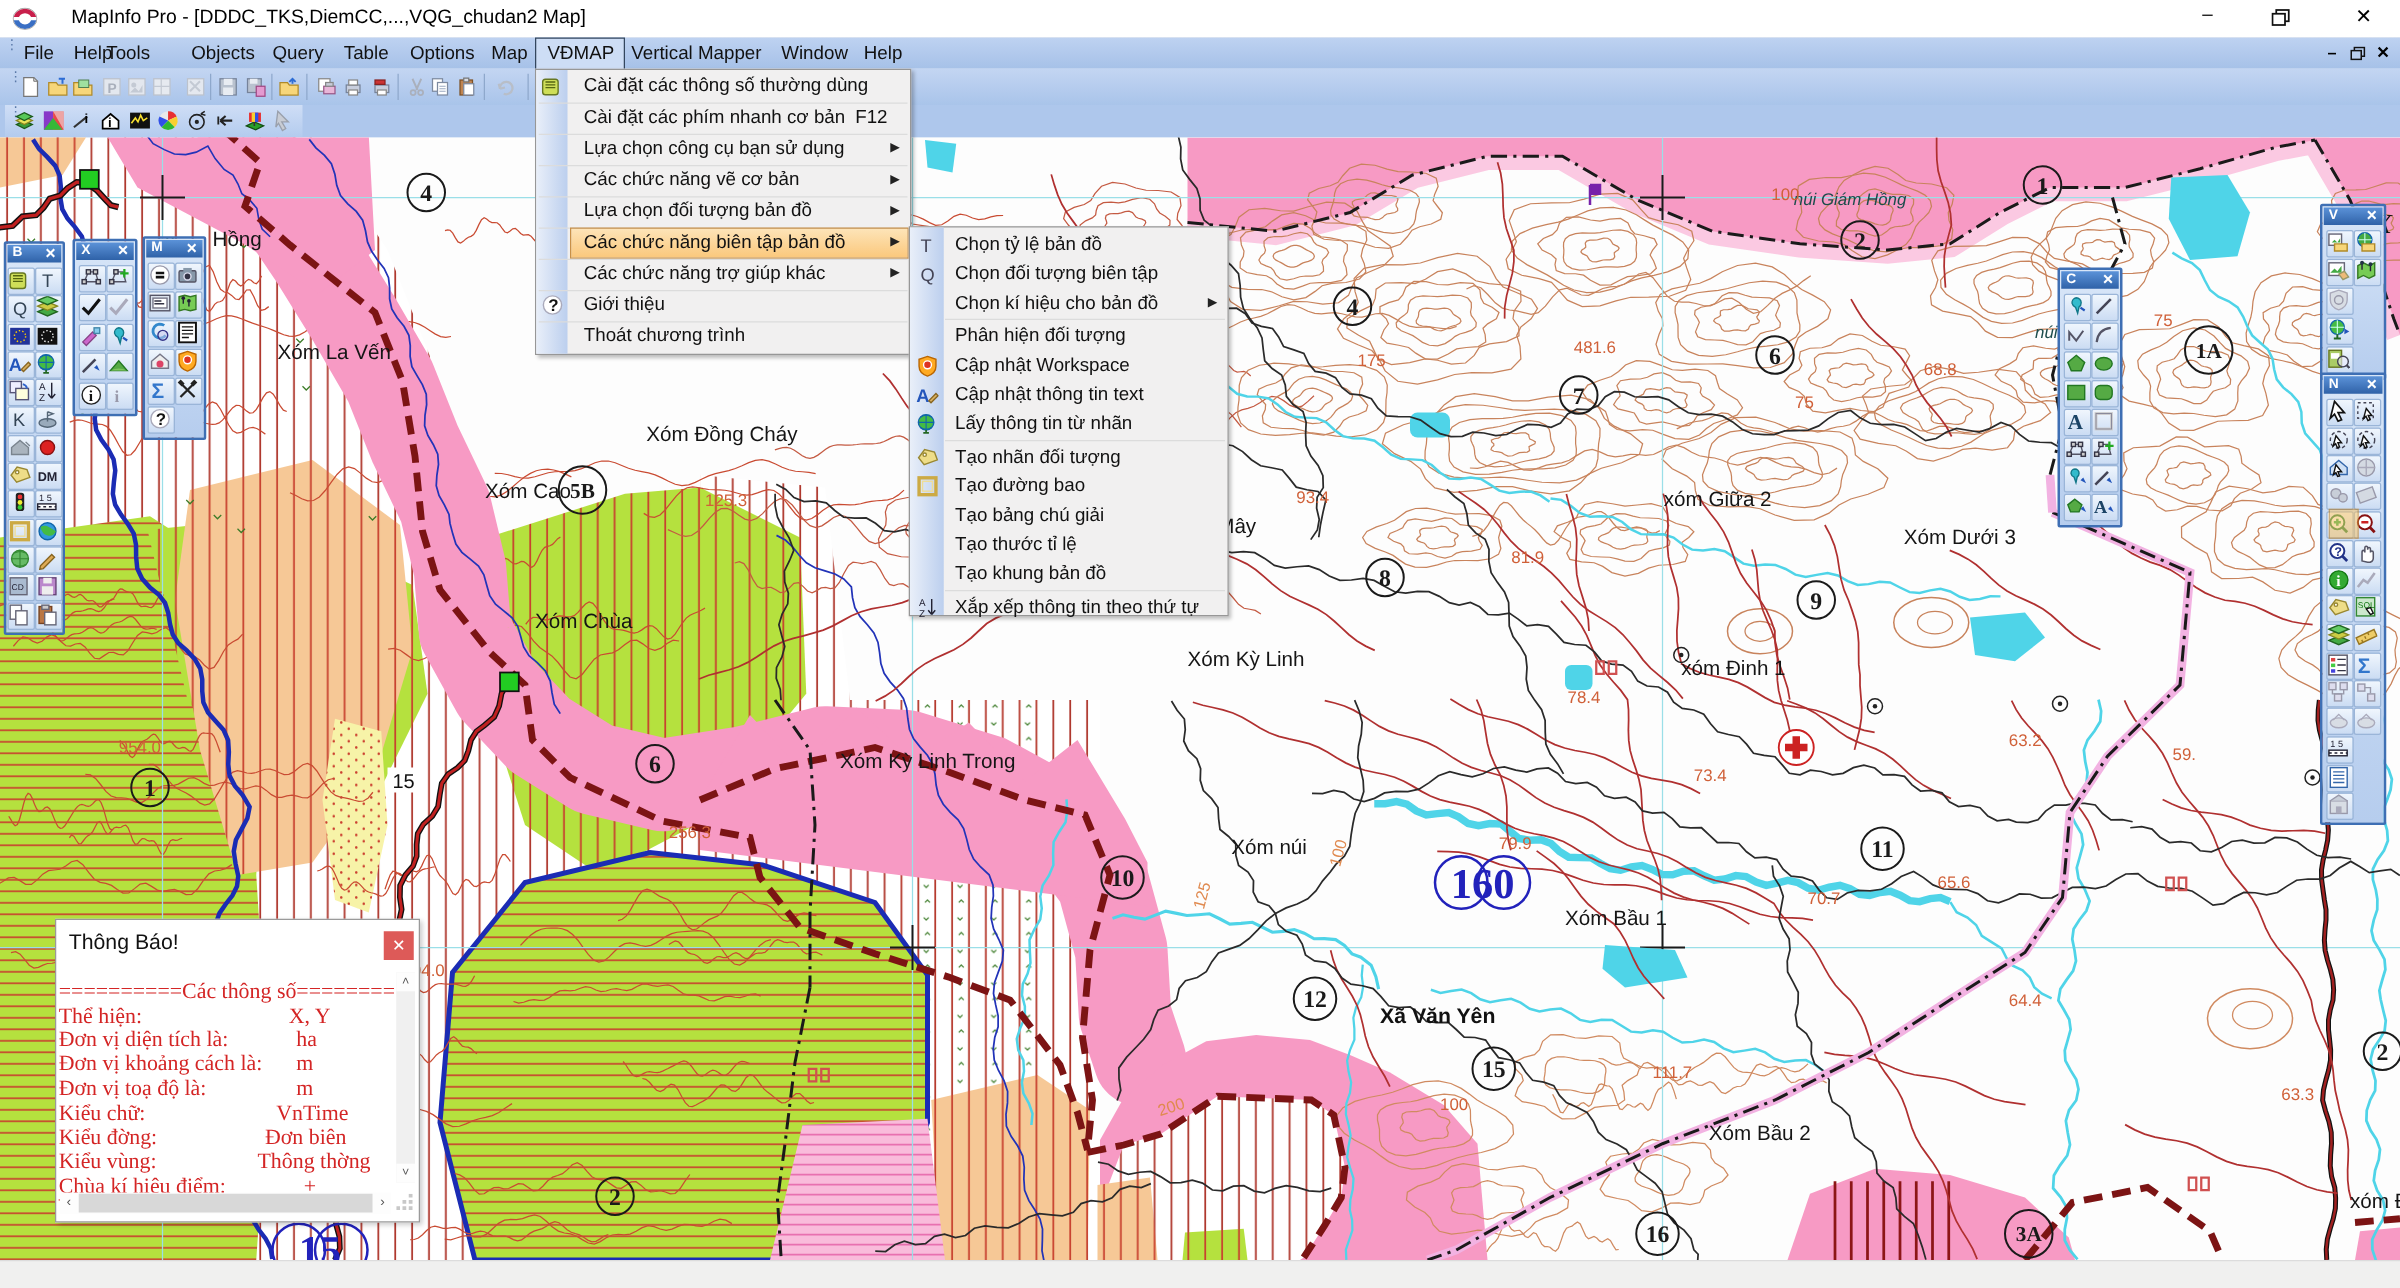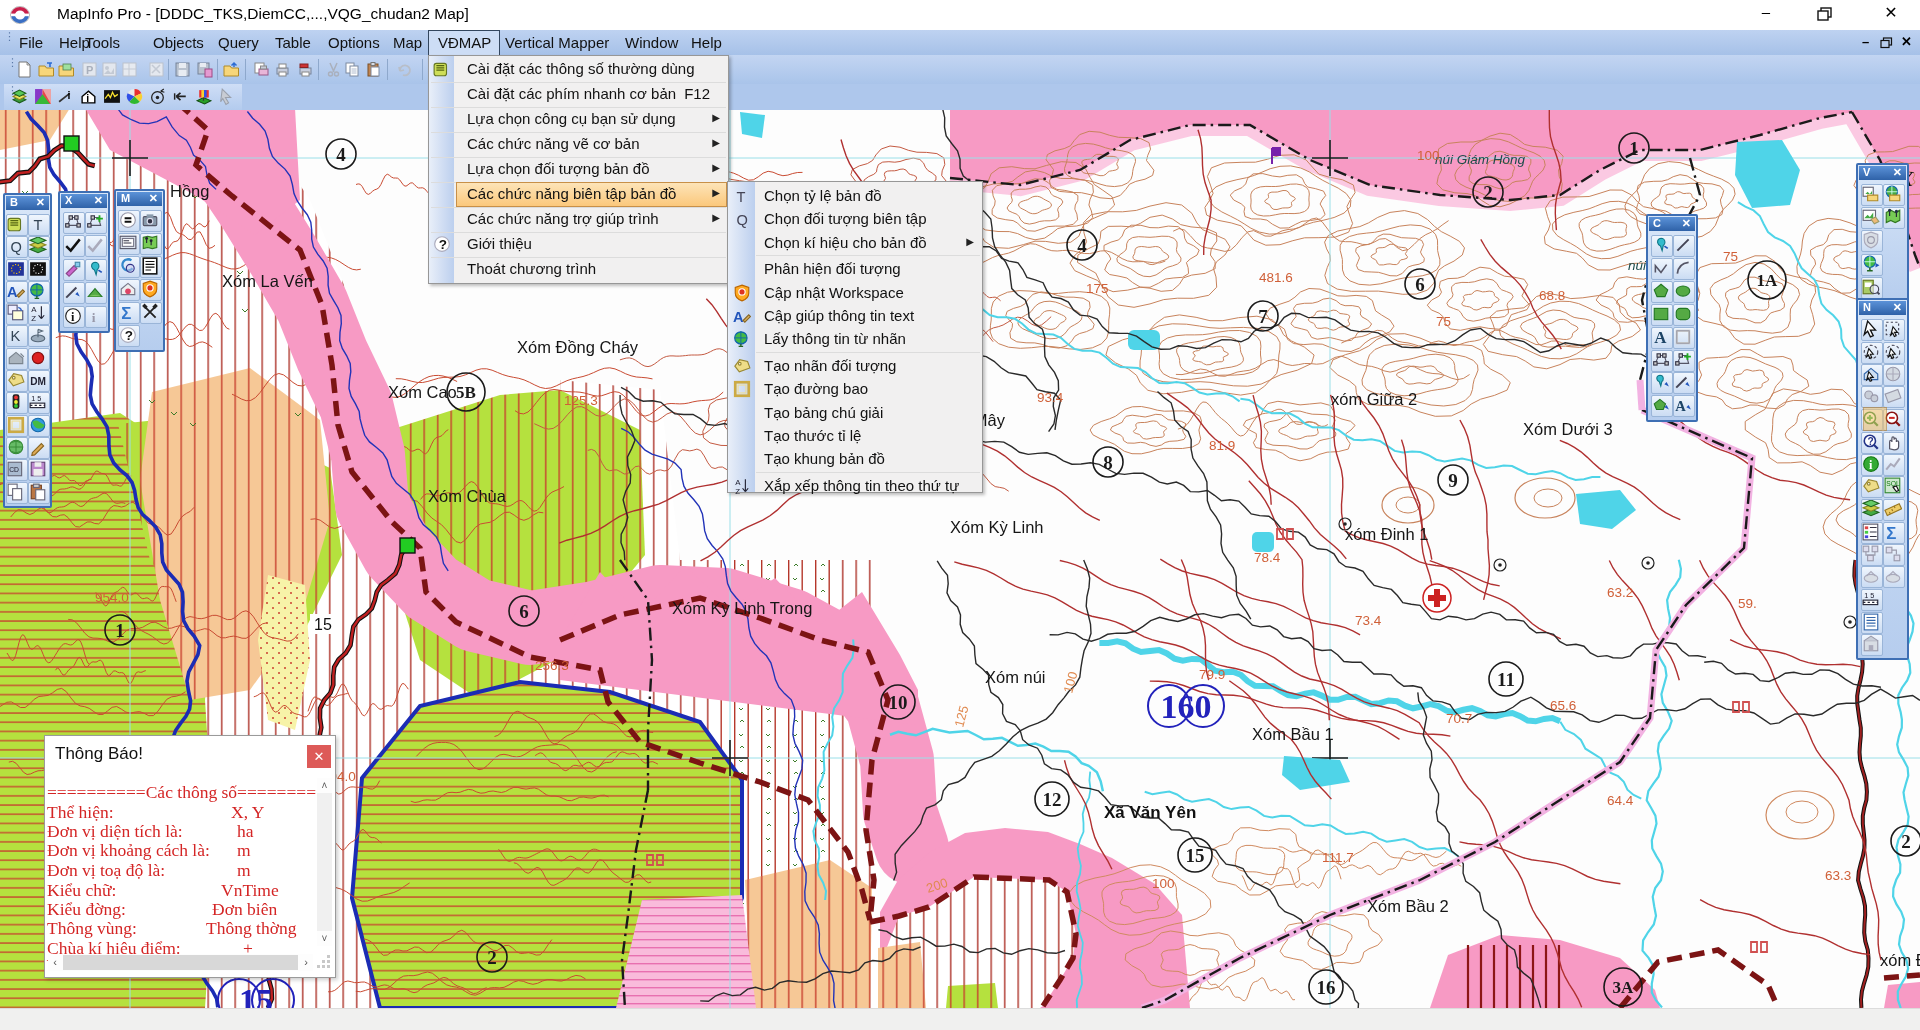--- a/index.html
+++ b/index.html
@@ -1353,21 +1353,21 @@
       <div class="marr">▶</div>
     </div>
     <div class="msep" style="top:126px"></div>
     <div class="abs" style="left:27px;top:126px;right:1px;height:25px;background:linear-gradient(#fde4b8,#fbc87c);border:1px solid #c89048;box-sizing:border-box"></div>
     <div class="mitem" style="top:126px">
       <div class="mtext">Các chức năng biên tập bản đồ</div>
       <div class="marr">▶</div>
     </div>
     <div class="msep" style="top:151px"></div>
     <div class="mitem" style="top:151px">
-      <div class="mtext">Các chức năng trợ giúp trình</div>
+      <div class="mtext">Các chức năng trợ giúp khác</div>
       <div class="marr">▶</div>
     </div>
     <div class="msep" style="top:176px"></div>
     <div class="mitem" style="top:176px">
       <div class="mtext">Giới thiệu</div>
     </div>
     <div class="abs" style="left:4px;top:179px;width:18px;height:18px">
       <svg width="18" height="18" viewBox="0 0 16 16" style="position:absolute;left:0px;top:0px">
         <circle cx="8" cy="8" r="6.5" fill="#fff" stroke="#aab"></circle>
         <text x="5" y="12.5" font-size="12" font-weight="bold" fill="#111">?</text>
@@ -1403,21 +1403,21 @@
     <div class="mitem" style="top:99px;left:28px">
       <div class="mtext" style="left:8px">Cập nhật Workspace</div>
     </div>
     <div class="abs" style="left:5px;top:102px;width:18px;height:18px">
       <svg width="18" height="18" viewBox="0 0 16 16" style="position:absolute;left:0px;top:0px">
         <path d="M8 1 L14 3 V8 Q14 13 8 15 Q2 13 2 8 V3 Z" fill="#ffaa22" stroke="#bb6600"></path>
         <circle cx="8" cy="7" r="2.8" fill="#dd3322" stroke="#fff"></circle>
       </svg>
     </div>
     <div class="mitem" style="top:122px;left:28px">
-      <div class="mtext" style="left:8px">Cập giúp thông tin text</div>
+      <div class="mtext" style="left:8px">Cập nhật thông tin text</div>
     </div>
     <div class="abs" style="left:5px;top:125px;width:18px;height:18px">
       <svg width="18" height="18" viewBox="0 0 16 16" style="position:absolute;left:0px;top:0px">
         <text x="0" y="13" font-size="13" font-weight="bold" fill="#2255bb">A</text>
         <path d="M9 12 l5 -5 1.5 1.5 -5 5 Z" fill="#d8b060" stroke="#886622"></path>
       </svg>
     </div>
     <div class="mitem" style="top:145px;left:28px">
       <div class="mtext" style="left:8px">Lấy thông tin từ nhãn</div>
     </div>
@@ -1477,21 +1477,21 @@
     <div class="red abs" style="left:2px;top:85px">Đơn vị diện tích là:</div>
     <div class="red abs" style="left:192px;top:85px">ha</div>
     <div class="red abs" style="left:2px;top:104px">Đơn vị khoảng cách là:</div>
     <div class="red abs" style="left:192px;top:104px">m</div>
     <div class="red abs" style="left:2px;top:124px">Đơn vị toạ độ là:</div>
     <div class="red abs" style="left:192px;top:124px">m</div>
     <div class="red abs" style="left:2px;top:144px">Kiểu chữ:</div>
     <div class="red abs" style="left:176px;top:144px">VnTime</div>
     <div class="red abs" style="left:2px;top:163px">Kiểu đờng:</div>
     <div class="red abs" style="left:167px;top:163px">Đơn biên</div>
-    <div class="red abs" style="left:2px;top:182px">Thông vùng:</div>
+    <div class="red abs" style="left:2px;top:182px">Kiểu vùng:</div>
     <div class="red abs" style="left:161px;top:182px">Thông thờng</div>
     <div class="red abs" style="left:2px;top:202px">Chùa kí hiệu điểm:</div>
     <div class="red abs" style="left:198px;top:202px">+</div>
     <div class="red abs" style="left:2px;top:210px;font-size:15px">_______________________________</div>
     <div class="abs" style="left:272px;top:42px;width:15px;height:168px;background:#f0f0f0">
       <div style="position:absolute;top:0;left:0;width:15px;height:15px;background:#fdfdfd;color:#555;font-size:10px;text-align:center;line-height:15px">˄</div>
       <div style="position:absolute;bottom:0;left:0;width:15px;height:15px;background:#fdfdfd;color:#555;font-size:10px;text-align:center;line-height:15px">˅</div>
     </div>
     <div class="abs" style="left:3px;top:218px;width:265px;height:17px;background:#fdfdfd">
       <div style="position:absolute;left:0;top:0;width:14px;height:17px;color:#555;font-size:11px;text-align:center;line-height:17px">‹</div>

